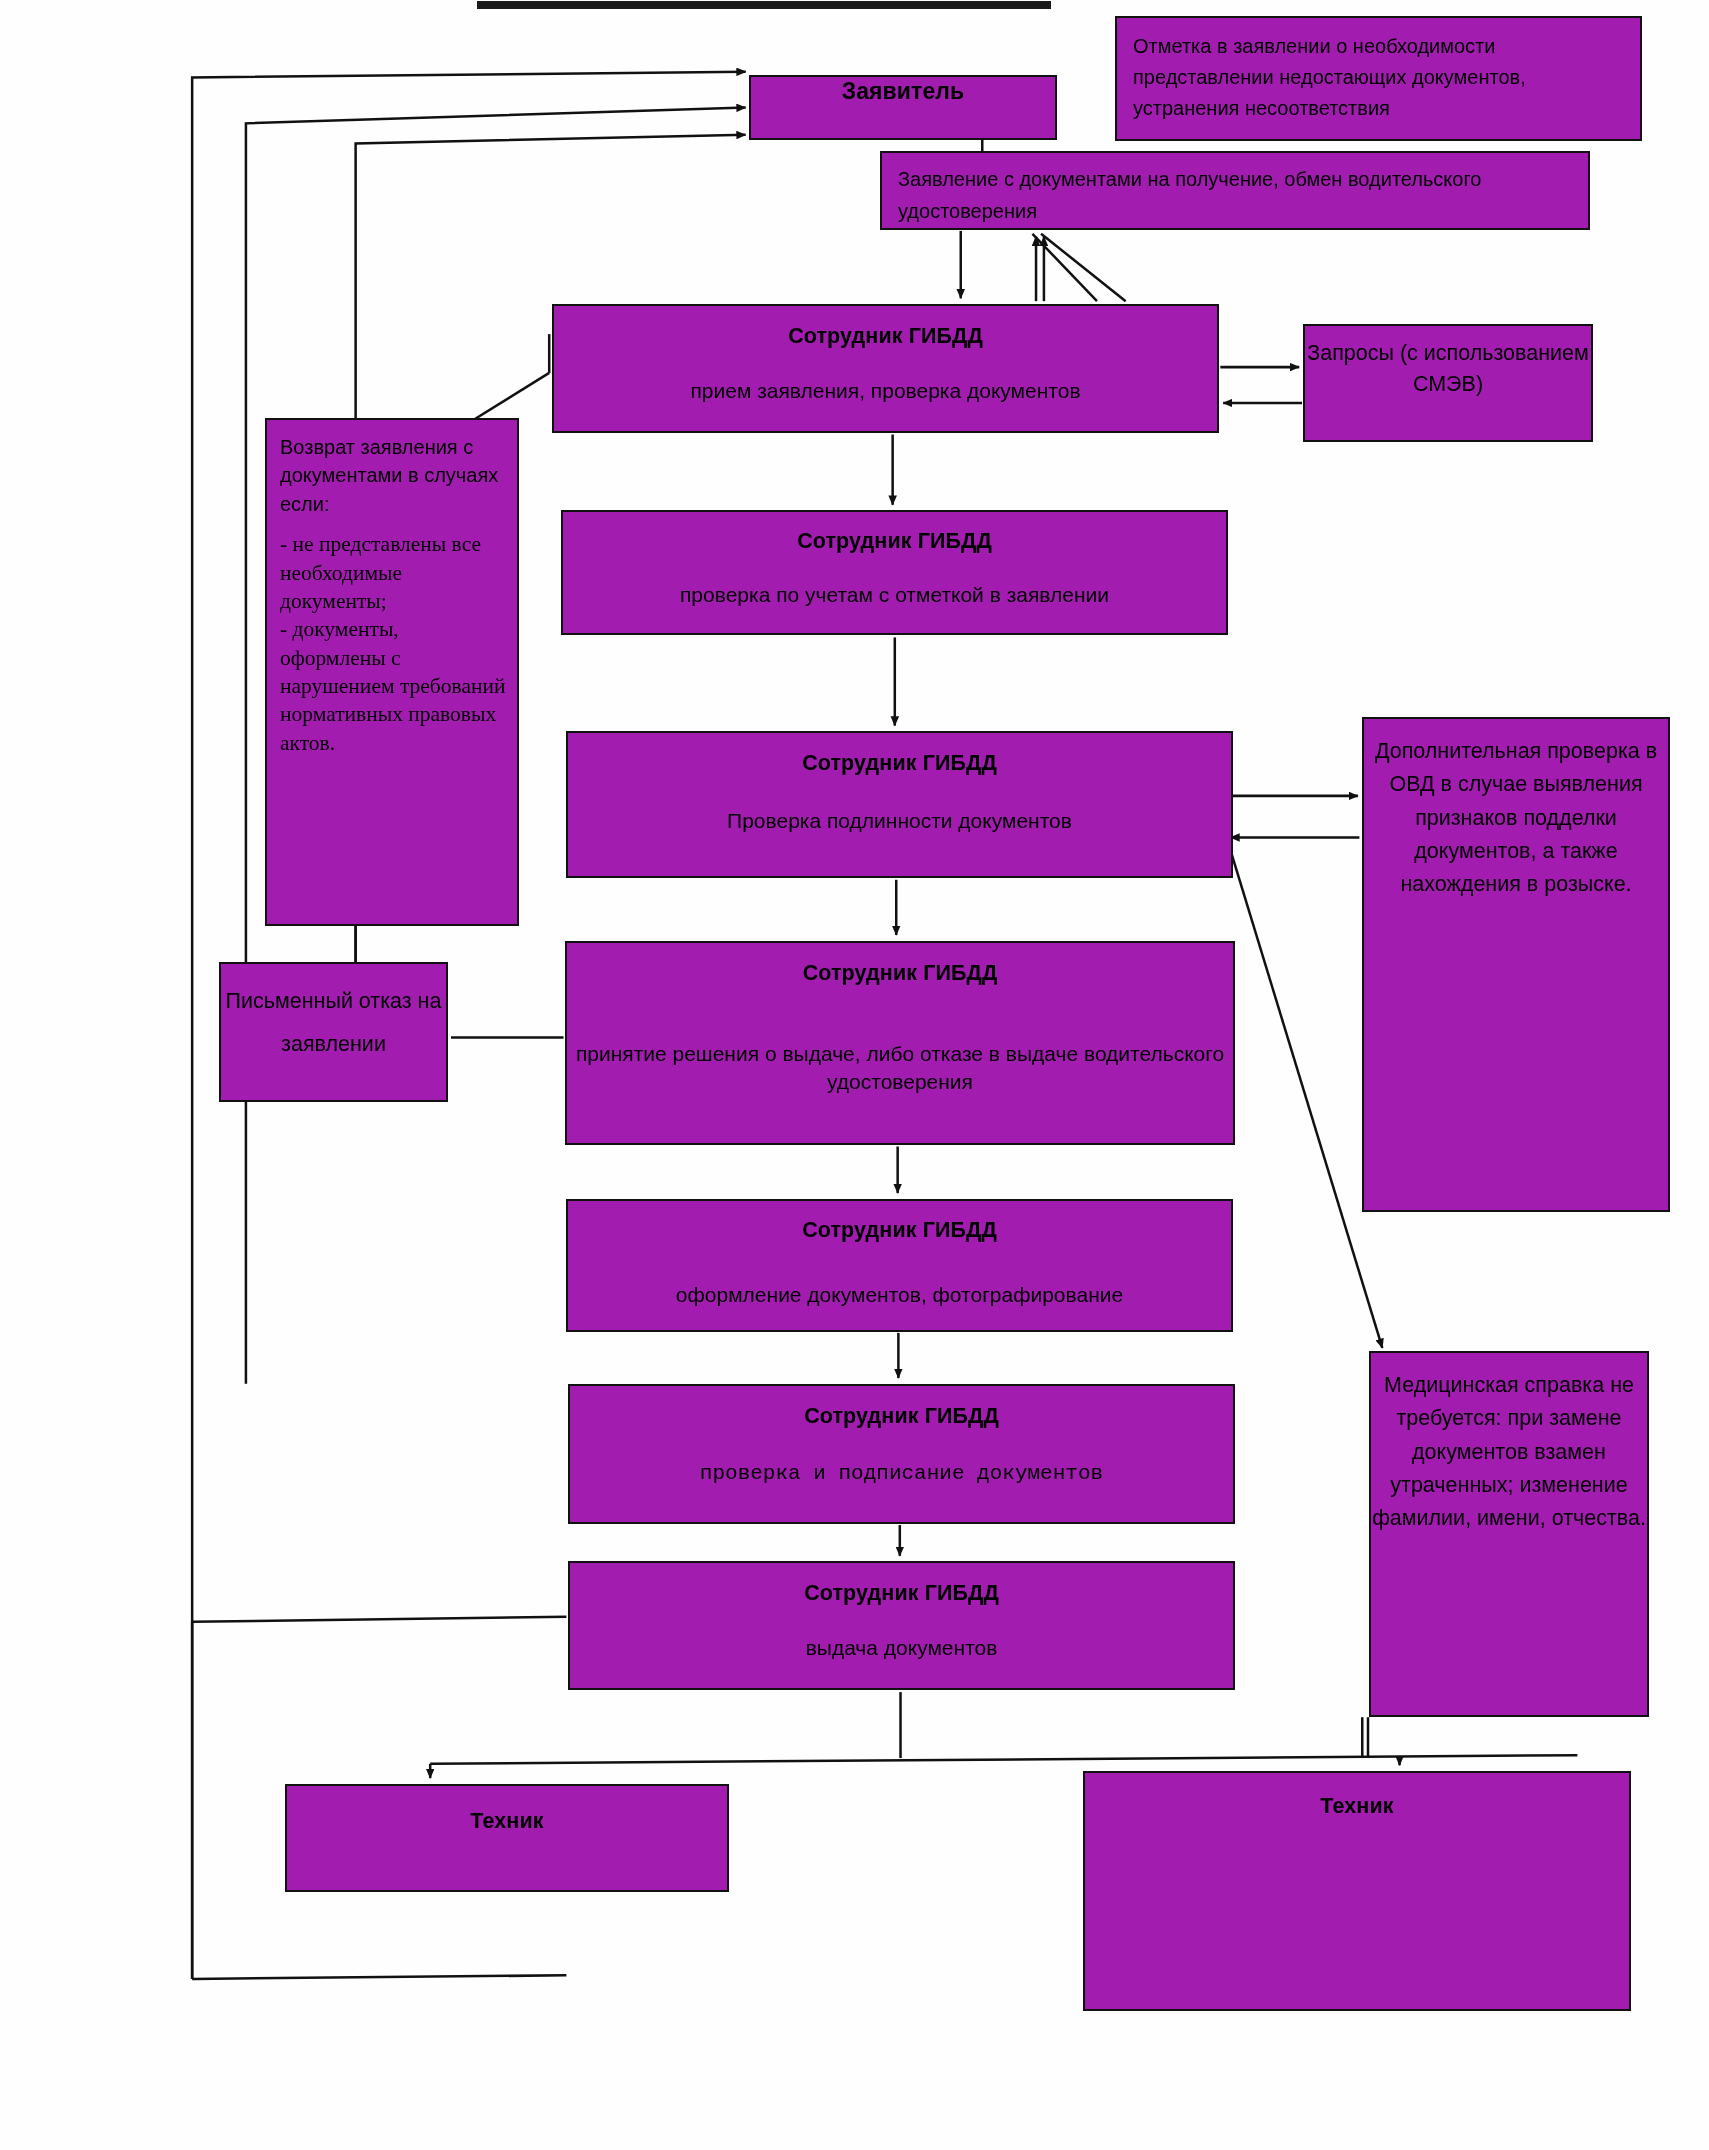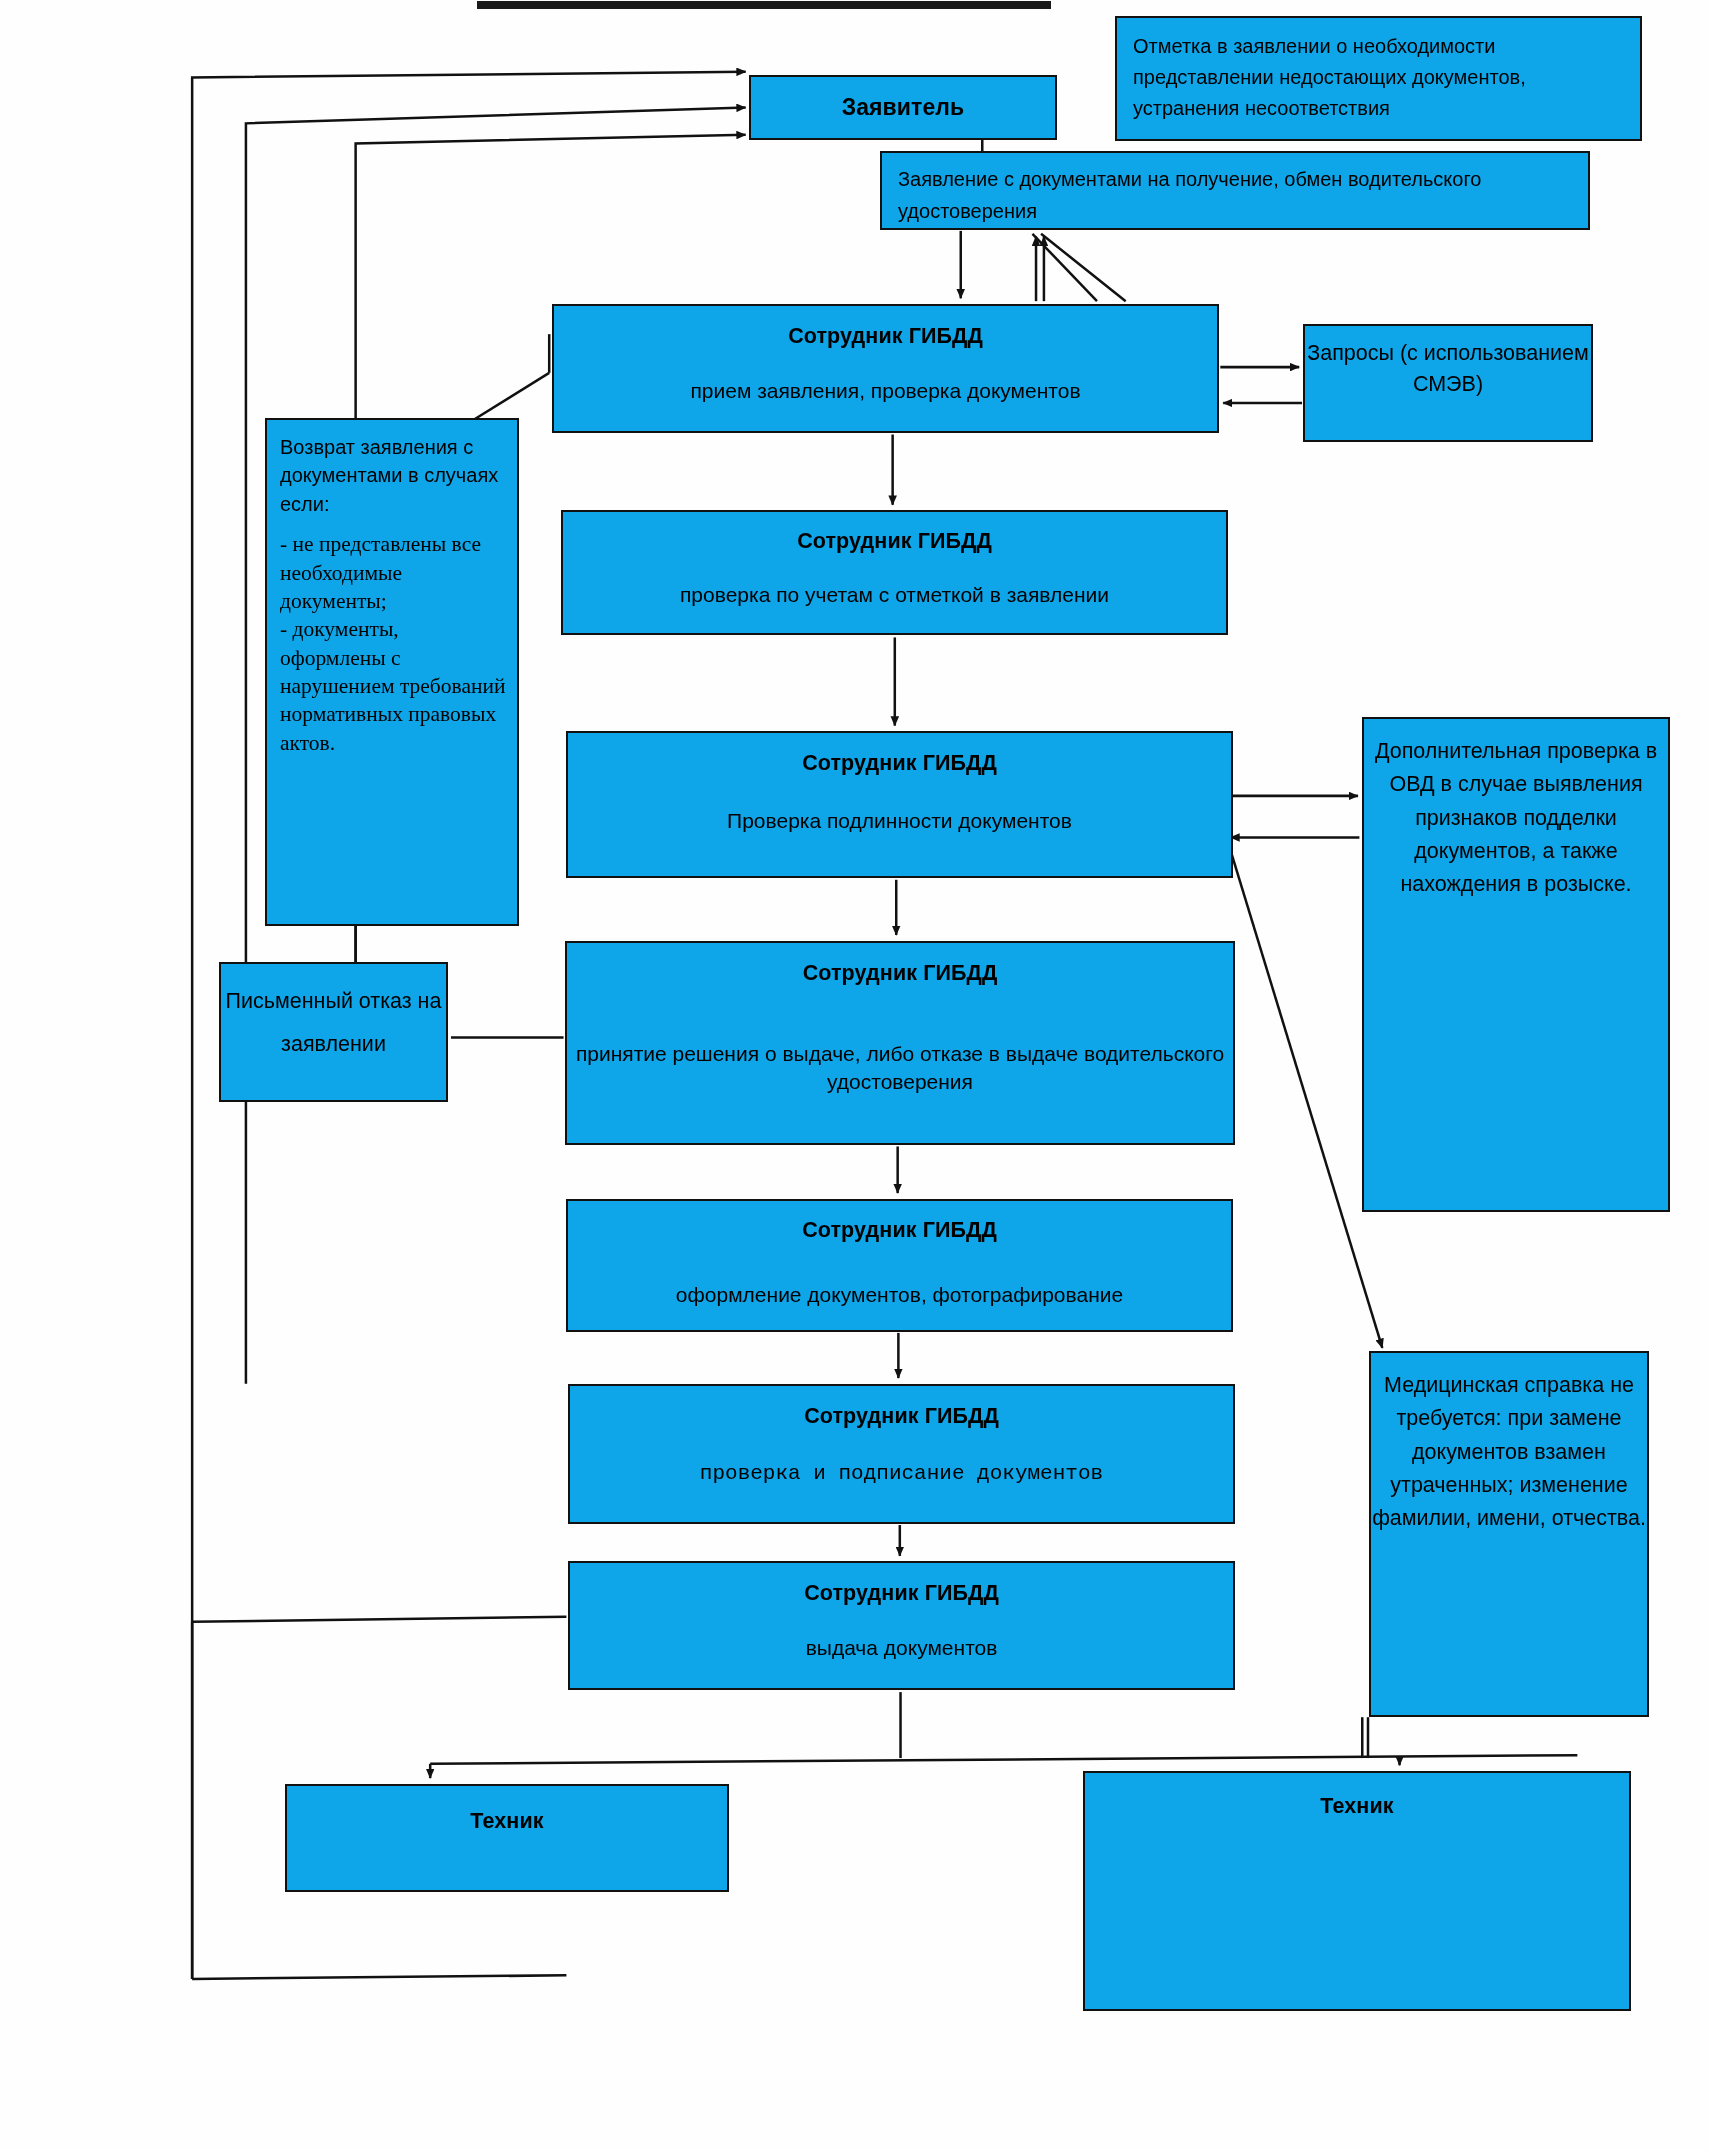--- a/index.html
+++ b/index.html
@@ -14,21 +14,21 @@
     height: 2151px;
     background: #fefefe;
     overflow: hidden;
     font-family: "Liberation Sans", sans-serif;
     color: #000000;
   }
   .box {
     position: absolute;
     box-sizing: border-box;
     border: 2.2px solid #111111;
-    background: #0ea5e9;
+    background: #a21caf;
     display: flex;
     flex-direction: column;
     align-items: center;
     justify-content: flex-start;
     overflow: hidden;
     z-index: 5;
   }
   .box .role {
     font-weight: bold;
     font-size: 21.5px;
@@ -37,21 +37,21 @@
     line-height: 1.25;
   }
   .box .act {
     font-size: 21px;
     text-align: center;
     line-height: 1.35;
   }
   
   #box-applicant {
     left: 749px; top: 75px; width: 308px; height: 65px;
-    justify-content: center;
+    justify-content: flex-start;
   }
   #box-applicant .role { font-size: 23px; }
 
   #box-note-mark {
     left: 1115px; top: 16px; width: 527px; height: 125px;
     padding: 13px 16px 0 16px;
     align-items: flex-start;
   }
   #box-note-mark .act {
     text-align: left; font-size: 20px; line-height: 1.55;

